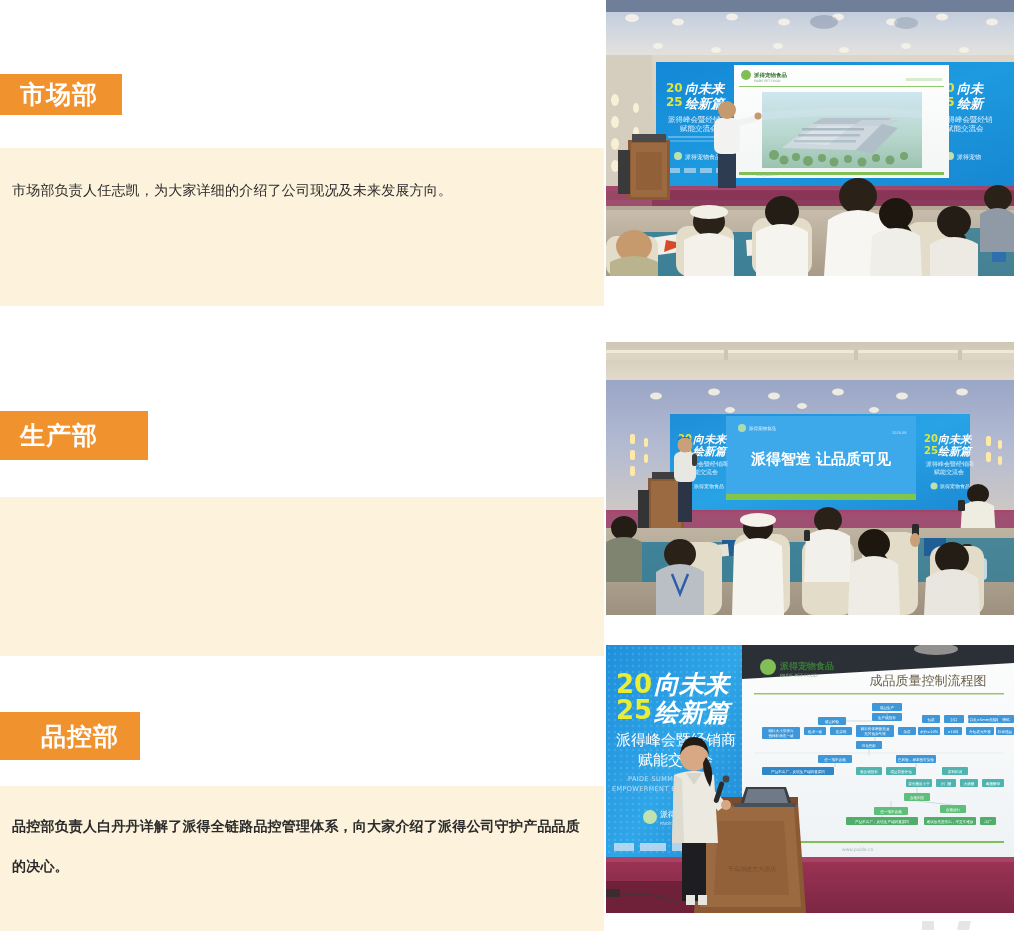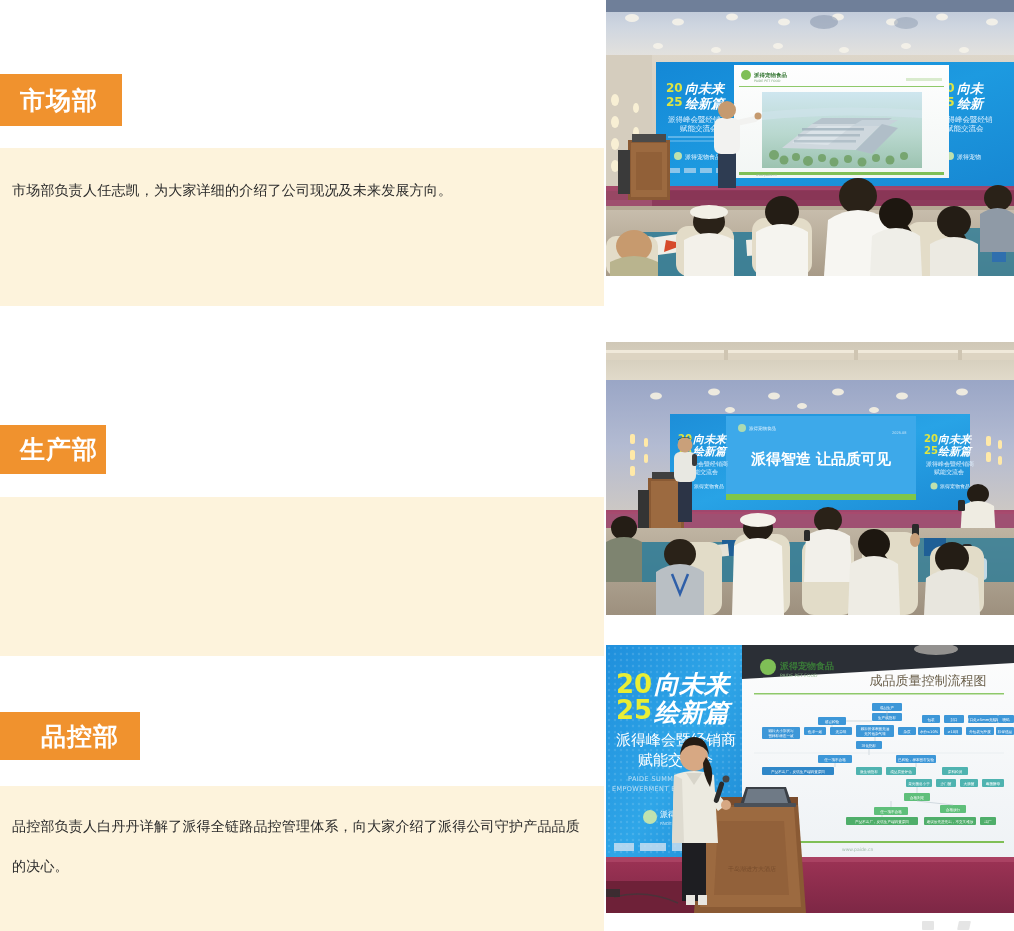--- a/index.html
+++ b/index.html
@@ -42,38 +42,38 @@
     padding-left: 20px;
   }
   .badge-label {
     color: #ffffff;
     font-size: 25px;
     font-weight: bold;
     letter-spacing: 1px;
     line-height: 1;
     white-space: nowrap;
   }
-  #badge-1 { top: 74px;  width: 122px; height: 52px; }
-  #badge-2 { top: 425px; width: 106px; height: 49px; }
+  #badge-1 { top: 74px;  width: 122px; height: 41px; }
+  #badge-2 { top: 411px; width: 148px; height: 49px; }
   #badge-3 { top: 712px; width: 140px; height: 48px; padding-left: 41px; }
 
   
   .paragraph {
     position: absolute;
     left: 12px;
     width: 578px;
     color: #2b2b2b;
     font-size: 14px;
     line-height: 40px;
     letter-spacing: 0.2px;
     font-family: "DejaVu Sans", "Liberation Sans", sans-serif;
   }
   #para-1 { top: 170px; }
   #para-2 { top: 520px; }
-  #para-3 { top: 806px; }
+  #para-3 { top: 806px; font-weight: bold; }
 
   
   .photo {
     position: absolute;
     overflow: hidden;
   }
   #photo-1 { left: 606px; top: 0px;   width: 408px; height: 276px; }
   #photo-2 { left: 606px; top: 342px; width: 408px; height: 273px; }
   #photo-3 { left: 606px; top: 645px; width: 408px; height: 268px; }
 

